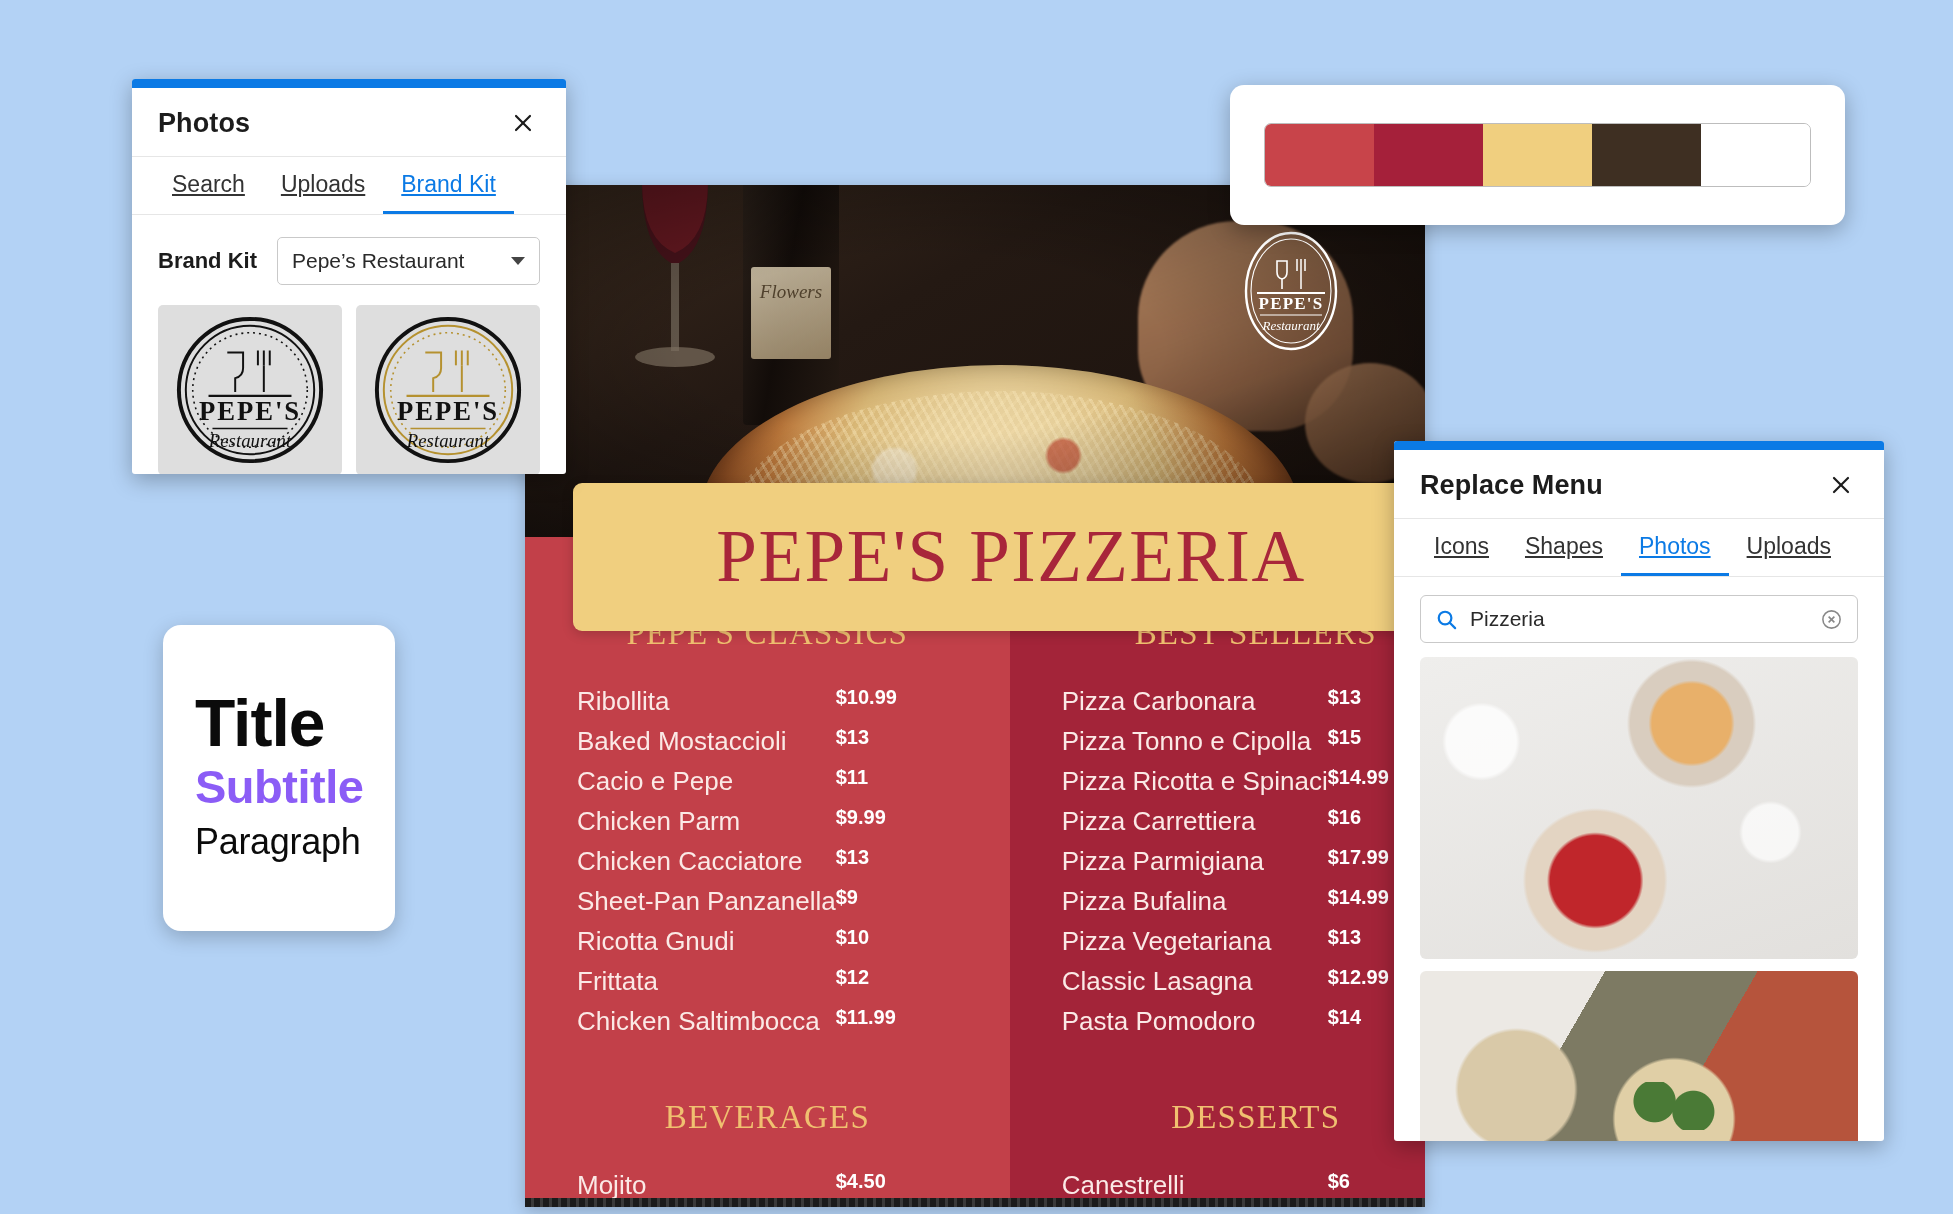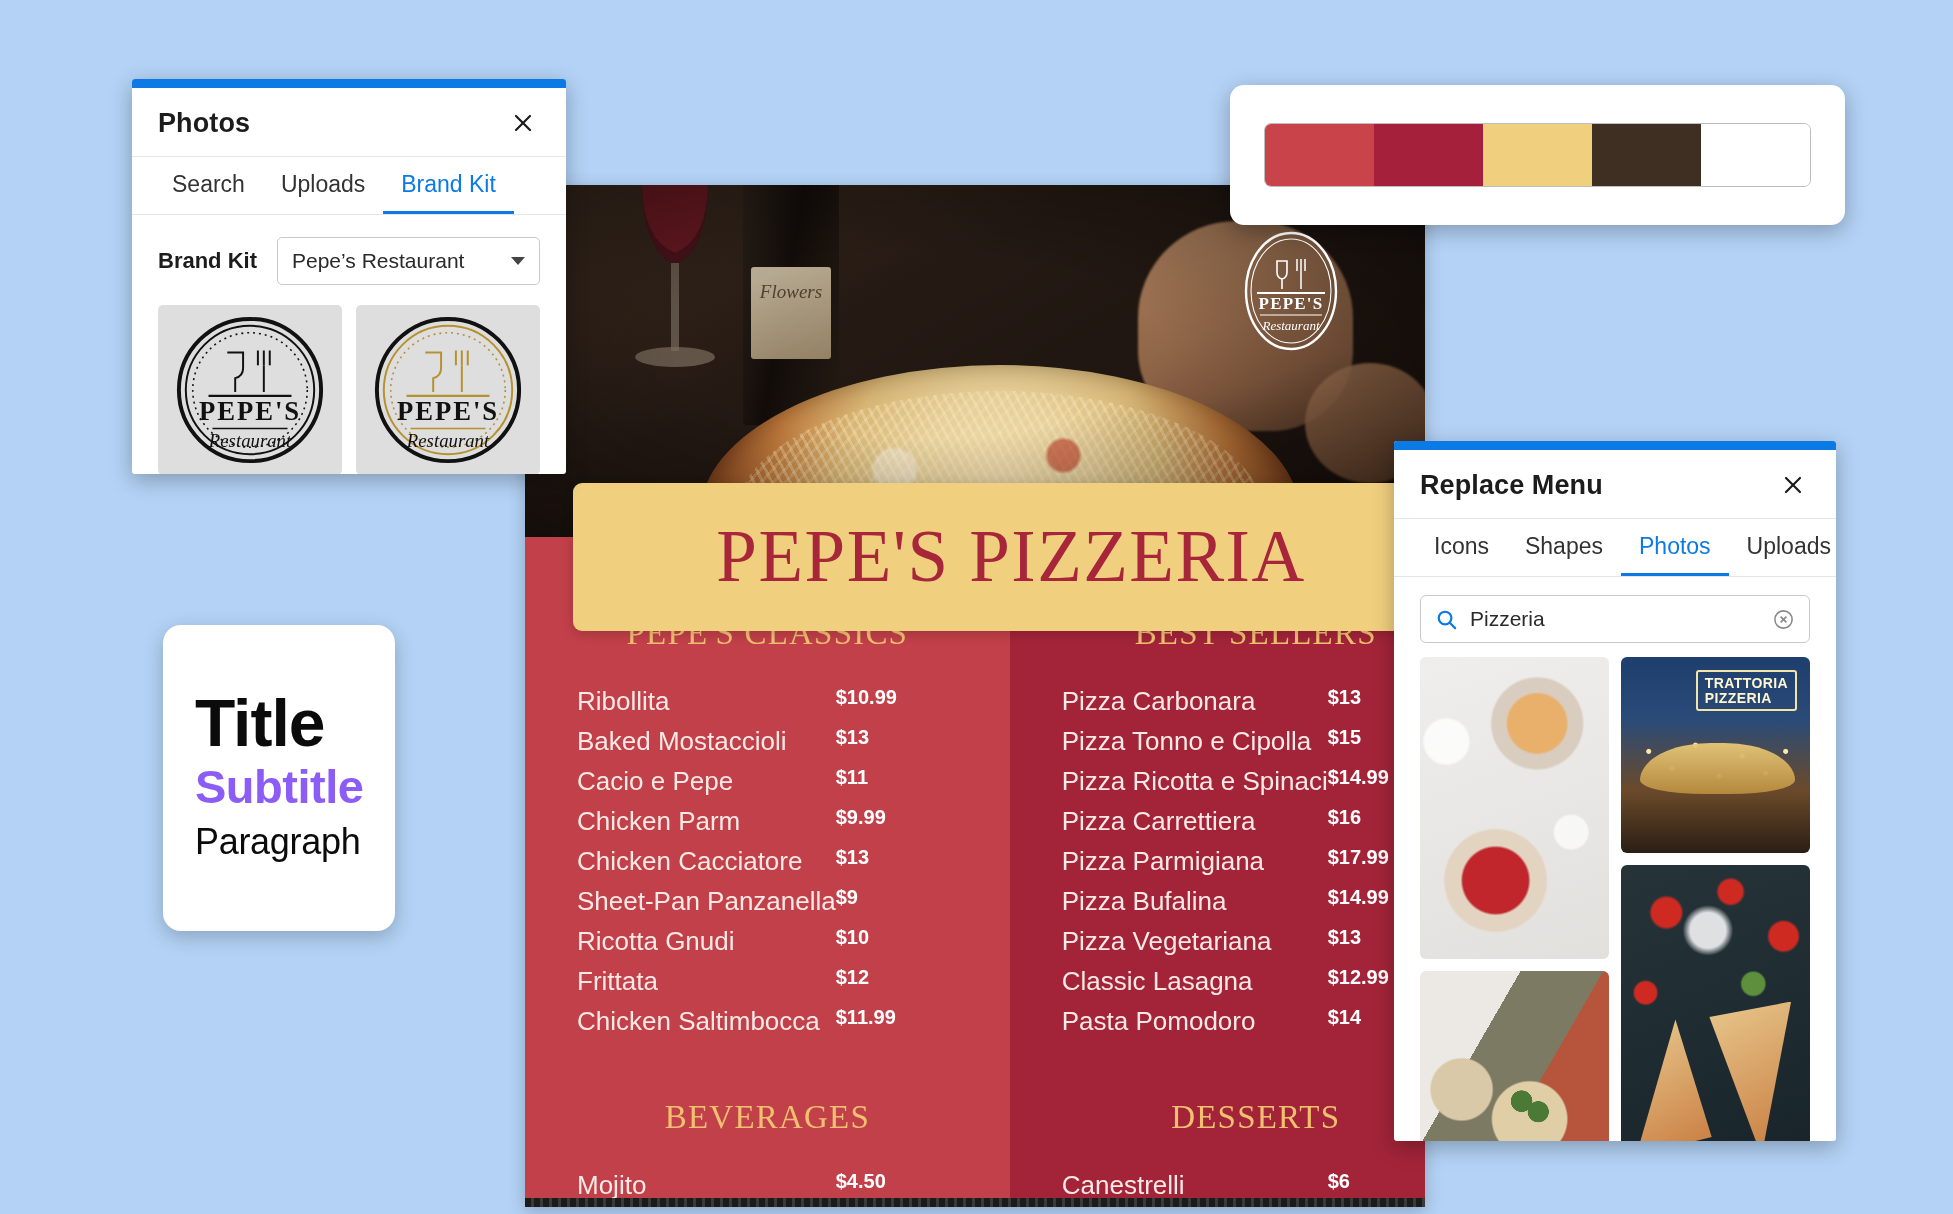--- a/index.html
+++ b/index.html
@@ -16,21 +16,21 @@
      box-shadow:0 6px 22px rgba(0,0,0,.28);overflow:hidden;}
   .panel-accent{height:9px;background:#0b7ae5;}
   .panel-head{display:flex;align-items:center;justify-content:space-between;
      padding:18px 26px 16px 26px;border-bottom:1px solid #e6e6e6;}
   .panel-title{font-size:27px;font-weight:bold;color:#1c1c1c;letter-spacing:.1px;}
   .close-btn{width:34px;height:34px;display:flex;align-items:center;justify-content:center;
      cursor:pointer;color:#1c1c1c;}
   .close-btn svg{width:24px;height:24px;}
   .tabs{display:flex;align-items:flex-end;border-bottom:1px solid #e6e6e6;padding:0 22px;}
   .tab{padding:14px 18px 13px 18px;font-size:23px;color:#333;cursor:pointer;
-     border-bottom:3px solid transparent;white-space:nowrap;}
+     border-bottom:3px solid transparent;white-space:nowrap;text-decoration:underline;}
   .tab.active{color:#0b7ae5;border-bottom-color:#0b7ae5;}
 
   
   #photos-panel{left:132px;top:79px;width:434px;height:395px;}
   .bk-row{display:flex;align-items:center;gap:20px;padding:22px 26px 14px 26px;}
   .bk-label{font-size:22px;font-weight:bold;color:#1c1c1c;white-space:nowrap;}
   .bk-select{flex:1;height:46px;border:1px solid #c9c9c9;border-radius:5px;
      display:flex;align-items:center;justify-content:space-between;padding:0 14px;
      font-size:21px;color:#2a2a2a;cursor:pointer;background:#fff;}
   .chev{width:0;height:0;border-left:7px solid transparent;border-right:7px solid transparent;
@@ -105,21 +105,21 @@
   .sec-head.second{margin-top:62px;}
   .items{padding:0 52px 0 52px;}
   .item{display:flex;align-items:flex-start;margin-bottom:9px;}
   .item-name{flex:1;font-size:26px;color:#fbe9e6;white-space:nowrap;}
   .item-price{width:122px;font-size:20px;font-weight:bold;color:#ffffff;white-space:nowrap;}
   .col-right .items{padding-left:52px;}
   .doc-clip{position:absolute;left:0;right:0;bottom:0;height:9px;
      background:repeating-linear-gradient(90deg,#1b1b1b 0 6px,#3a3a3a 6px 9px);}
 
   
-  #replace-panel{left:1394px;top:441px;width:442px;height:700px;}
+  #replace-panel{left:1394px;top:441px;width:490px;height:700px;}
   .search-wrap{padding:18px 26px 14px 26px;}
   .search-box{height:46px;border:1px solid #c9c9c9;border-radius:6px;display:flex;
      align-items:center;gap:12px;padding:0 14px;background:#fff;}
   .search-box svg{width:23px;height:23px;flex:0 0 auto;}
   .search-val{flex:1;font-size:21px;color:#2a2a2a;}
   .clear-ic{width:24px;height:24px;flex:0 0 auto;cursor:pointer;}
   .thumbs{display:flex;gap:12px;padding:0 26px;height:505px;overflow:hidden;}
   .tcol{display:flex;flex-direction:column;gap:12px;flex:1;}
   .thumb{border-radius:6px;overflow:hidden;position:relative;cursor:pointer;background:#ddd;}
   .t1{height:302px;background:
@@ -422,30 +422,16 @@
         </svg>
       </div>
     </div>
     <div class="thumbs">
       <div class="tcol">
         <div class="thumb t1"></div>
         <div class="thumb t3">
           <div class="green"></div>
         </div>
       </div>
-      <div class="tcol">
-        <div class="thumb t2">
-          <div class="lights"></div>
-          <div class="awning"></div>
-          <div class="neon">
-            <div>TRATTORIA</div>
-            <div>PIZZERIA</div>
-          </div>
-        </div>
-        <div class="thumb t4">
-          <div class="slice s1"></div>
-            <div class="slice s2"></div>
-        </div>
-      </div>
     </div>
   </div>
 
 </div>
 
 </body></html>

